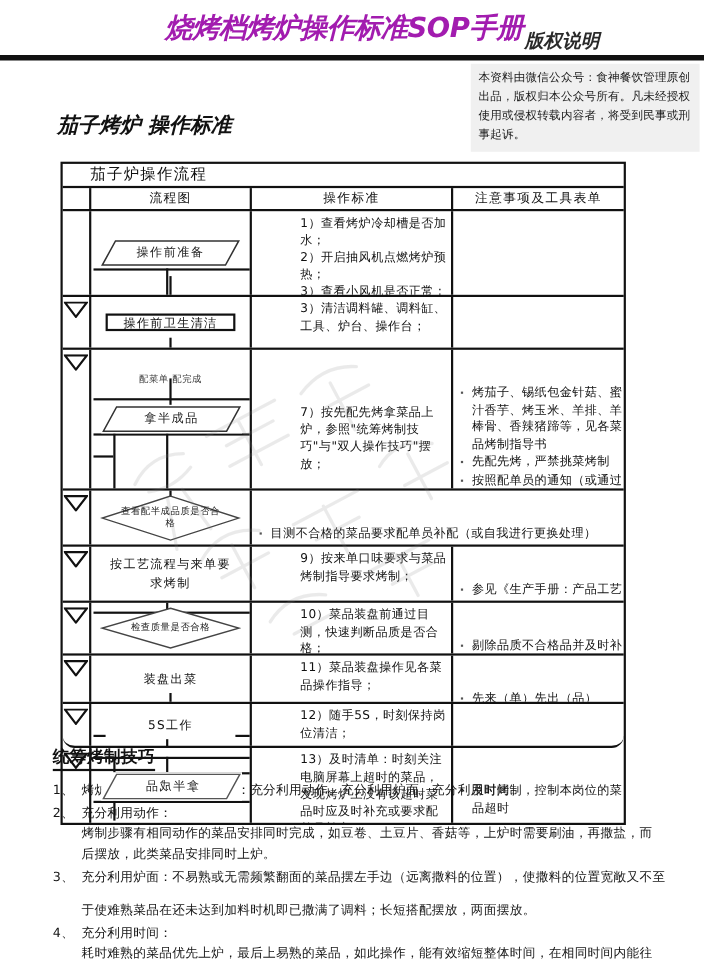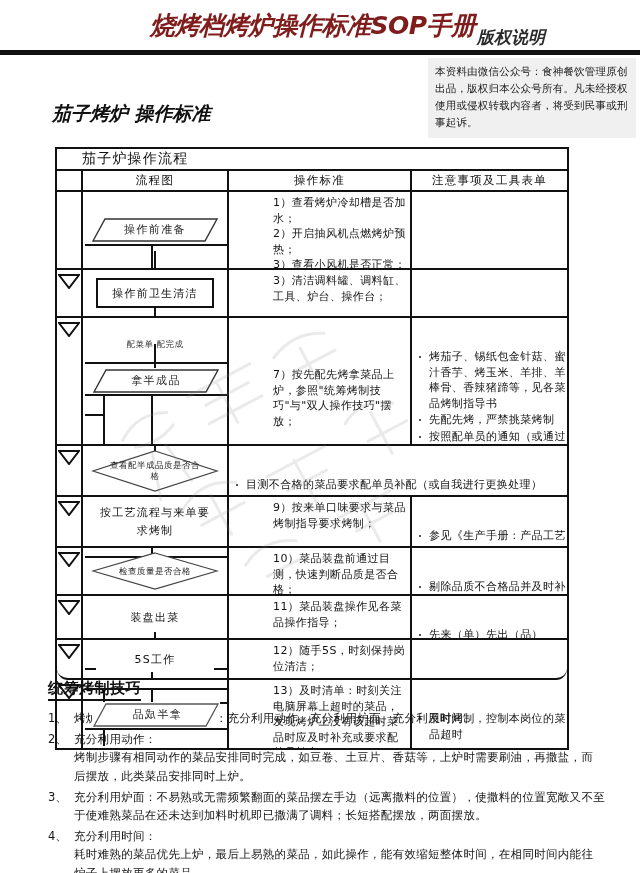--- a/index.html
+++ b/index.html
@@ -27,21 +27,21 @@
     height: 53px;
   }
   .doc-title {
     position: absolute;
     left: 150px;
     top: 9px;
     font-size: 25px;
     font-weight: bold;
     font-style: italic;
     letter-spacing: -0.5px;
-    color: #7f1d1d;
+    color: #a21caf;
     white-space: nowrap;
   }
   .copyright-heading {
     position: absolute;
     left: 477px;
     top: 26px;
     font-size: 17px;
     font-weight: bold;
     font-style: italic;
     color: #2a2a2a;
@@ -189,21 +189,21 @@
     display: flex;
     align-items: center;
     justify-content: center;
     font-size: 11px;
     letter-spacing: 1.2px;
     color: #111;
     text-align: center;
     z-index: 2;
   }
   .fs-rect {
-    width: 118px; height: 30px;
+    width: 118px; height: 16px;
     border: 2px solid #111;
     background: #fff;
   }
   .fs-rect.tall { height: 44px; line-height: 1.5; }
   .fs-para {
     width: 128px; height: 26px;
     background: #fff;
     border: none;
   }
   .fs-para .pshape {
@@ -294,20 +294,21 @@
     color: #151515;
     letter-spacing: 0.3px;
     padding-left: 26px;
   }
   .tip-cont {
     font-size: 11.5px;
     line-height: 1.62;
     color: #151515;
     letter-spacing: 0.3px;
     padding-left: 26px;
+    margin-top: 12px;
   }
 </style>
 </head>
 <body>
 
 <div id="page">
 
   <div class="header-band">
     <div class="doc-title">烧烤档烤炉操作标准SOP手册</div>
     <div class="copyright-heading">版权说明</div>

